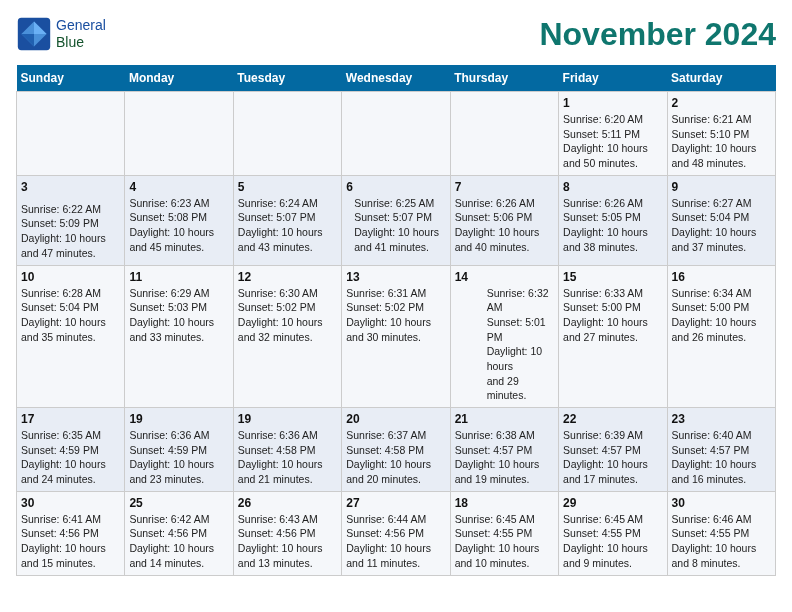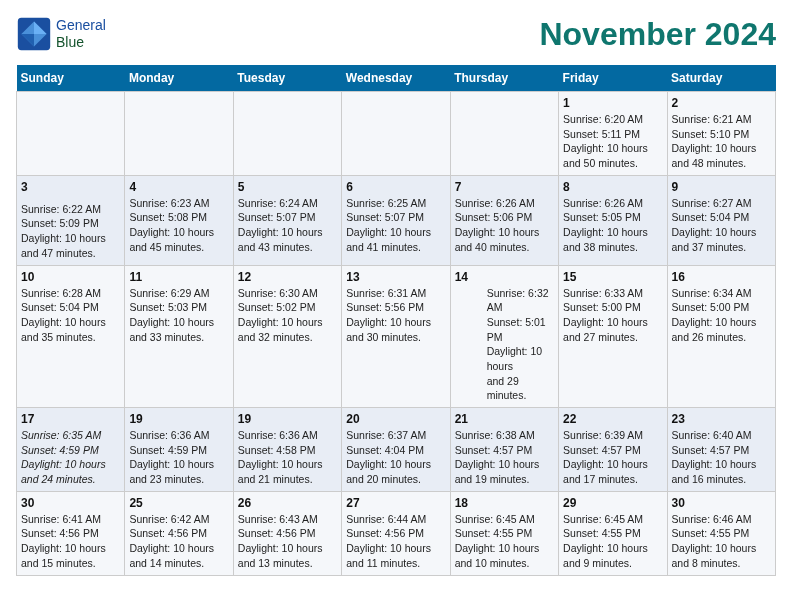--- a/index.html
+++ b/index.html
@@ -157,21 +157,21 @@
         </td>
         <td>
           <div class="day-num">5</div>
           <div class="day-info" style="white-space: pre-line;">Sunrise: 6:24 AM
 Sunset: 5:07 PM
 Daylight: 10 hours
 and 43 minutes.</div>
         </td>
         <td>
           <div class="day-num">6</div>
-          <div class="day-info" style="white-space: pre-line;">Sunrise: 6:25 AM
+          <div class="day-info" style="white-space: pre-line; margin-left: 8px;">Sunrise: 6:25 AM
 Sunset: 5:07 PM
 Daylight: 10 hours
 and 41 minutes.</div>
         </td>
         <td>
           <div class="day-num">7</div>
           <div class="day-info" style="white-space: pre-line;">Sunrise: 6:26 AM
 Sunset: 5:06 PM
 Daylight: 10 hours
 and 40 minutes.</div>
@@ -209,21 +209,21 @@
         <td>
           <div class="day-num">12</div>
           <div class="day-info" style="white-space: pre-line;">Sunrise: 6:30 AM
 Sunset: 5:02 PM
 Daylight: 10 hours
 and 32 minutes.</div>
         </td>
         <td>
           <div class="day-num">13</div>
           <div class="day-info" style="white-space: pre-line;">Sunrise: 6:31 AM
-Sunset: 5:56 PM
+Sunset: 5:02 PM
 Daylight: 10 hours
 and 30 minutes.</div>
         </td>
         <td>
           <div class="day-num">14</div>
           <div class="day-info" style="white-space: pre-line; margin-left: 32px;">Sunrise: 6:32 AM
 Sunset: 5:01 PM
 Daylight: 10 hours
 and 29 minutes.</div>
         </td>
@@ -238,21 +238,21 @@
           <div class="day-num">16</div>
           <div class="day-info" style="white-space: pre-line;">Sunrise: 6:34 AM
 Sunset: 5:00 PM
 Daylight: 10 hours
 and 26 minutes.</div>
         </td>
       </tr>
       <tr>
         <td>
           <div class="day-num">17</div>
-          <div class="day-info" style="white-space: pre-line; font-style: italic;">Sunrise: 6:35 AM
+          <div class="day-info" style="white-space: pre-line;">Sunrise: 6:35 AM
 Sunset: 4:59 PM
 Daylight: 10 hours
 and 24 minutes.</div>
         </td>
         <td>
           <div class="day-num">19</div>
           <div class="day-info" style="white-space: pre-line;">Sunrise: 6:36 AM
 Sunset: 4:59 PM
 Daylight: 10 hours
 and 23 minutes.</div>
@@ -260,21 +260,21 @@
         <td>
           <div class="day-num">19</div>
           <div class="day-info" style="white-space: pre-line;">Sunrise: 6:36 AM
 Sunset: 4:58 PM
 Daylight: 10 hours
 and 21 minutes.</div>
         </td>
         <td>
           <div class="day-num">20</div>
           <div class="day-info" style="white-space: pre-line;">Sunrise: 6:37 AM
-Sunset: 4:04 PM
+Sunset: 4:58 PM
 Daylight: 10 hours
 and 20 minutes.</div>
         </td>
         <td>
           <div class="day-num">21</div>
           <div class="day-info" style="white-space: pre-line;">Sunrise: 6:38 AM
 Sunset: 4:57 PM
 Daylight: 10 hours
 and 19 minutes.</div>
         </td>

